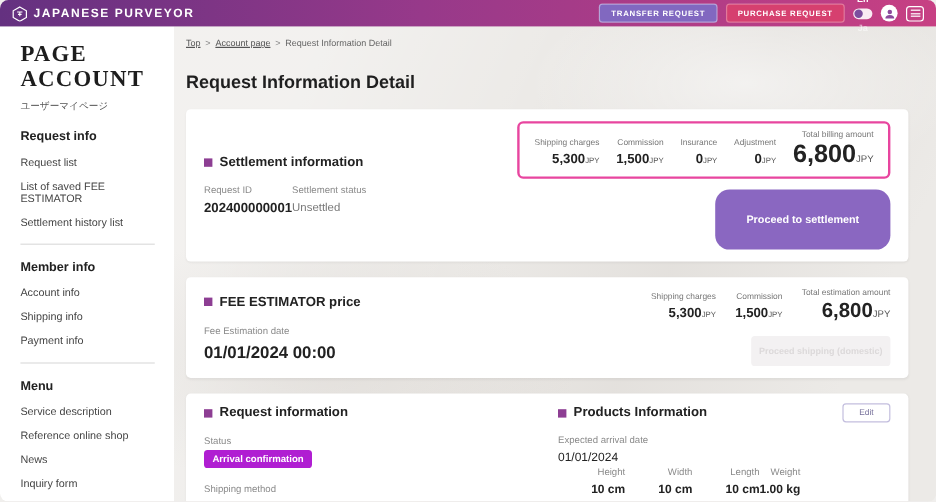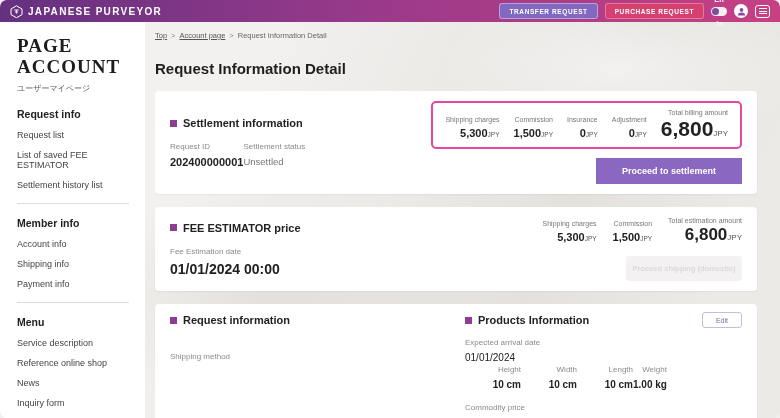--- a/index.html
+++ b/index.html
@@ -62,21 +62,21 @@
   .fval.small{font-size:14px;}
   
   .rightcol{display:flex;flex-direction:column;align-items:flex-end;}
   .billing-box{border:2px solid #e8459f;border-radius:5px;padding:6px 12px 8px;display:flex;gap:14px;align-items:flex-end;background:#fff;}
   .bb-col{text-align:right;}
   .bb-label{font-size:7px;color:#777;}
   .bb-val{font-size:11px;font-weight:bold;color:#222;margin-top:4px;white-space:nowrap;}
   .bb-unit{font-size:6.5px;color:#555;font-weight:normal;margin-left:0;}
   .bb-col.total .bb-val{font-size:21px;line-height:1;margin-top:2px;}
   .bb-col.total .bb-unit{font-size:8px;}
-  .proceed-btn{margin-top:9px;width:146px;text-align:center;background:#8a67c1;color:#fff;font-size:9px;font-weight:bold;padding:8px 0;border:none;border-radius:0;cursor:pointer;}
+  .proceed-btn{margin-top:9px;width:146px;text-align:center;background:#8a67c1;color:#fff;font-size:9px;font-weight:bold;padding:20px 0;border:none;border-radius:12px;cursor:pointer;}
   
   .est-charges{display:flex;gap:16px;align-items:flex-end;}
   .est-charges .bb-col.total .bb-val{font-size:17px;}
   .disabled-btn{margin-top:13px;width:116px;text-align:center;background:#f3f1f2;color:#dcd9da;font-size:7.5px;font-weight:bold;padding:8px 0;border:none;border-radius:3px;cursor:default;}
   
   .twocol{display:flex;align-items:flex-start;}
   .col-left{flex:0 0 295px;}
   .col-right{flex:1;position:relative;}
   .type-link{color:#5a50b4;font-weight:bold;font-size:10px;margin-top:5px;cursor:pointer;}
   .badge{display:inline-block;background:#b01ed2;color:#fff;font-size:8px;font-weight:bold;padding:3px 7px;border-radius:3px;margin-top:3px;}
@@ -247,20 +247,24 @@
     </section>
 
     <section class="card" style="height:150px;">
       <div class="twocol">
         <div class="col-left">
           <div class="card-head">
             <span class="sq"></span>
             <span>Request information</span>
           </div>
           <div class="fieldrow">
+            <div>
+              <div class="flabel">Status</div>
+              <span class="badge">Arrival confirmation</span>
+            </div>
           </div>
           <div class="group">
             <div class="flabel">Shipping method</div>
           </div>
 
         </div>
 
         <div class="col-right">
           <div class="card-head">
             <span class="sq"></span>

